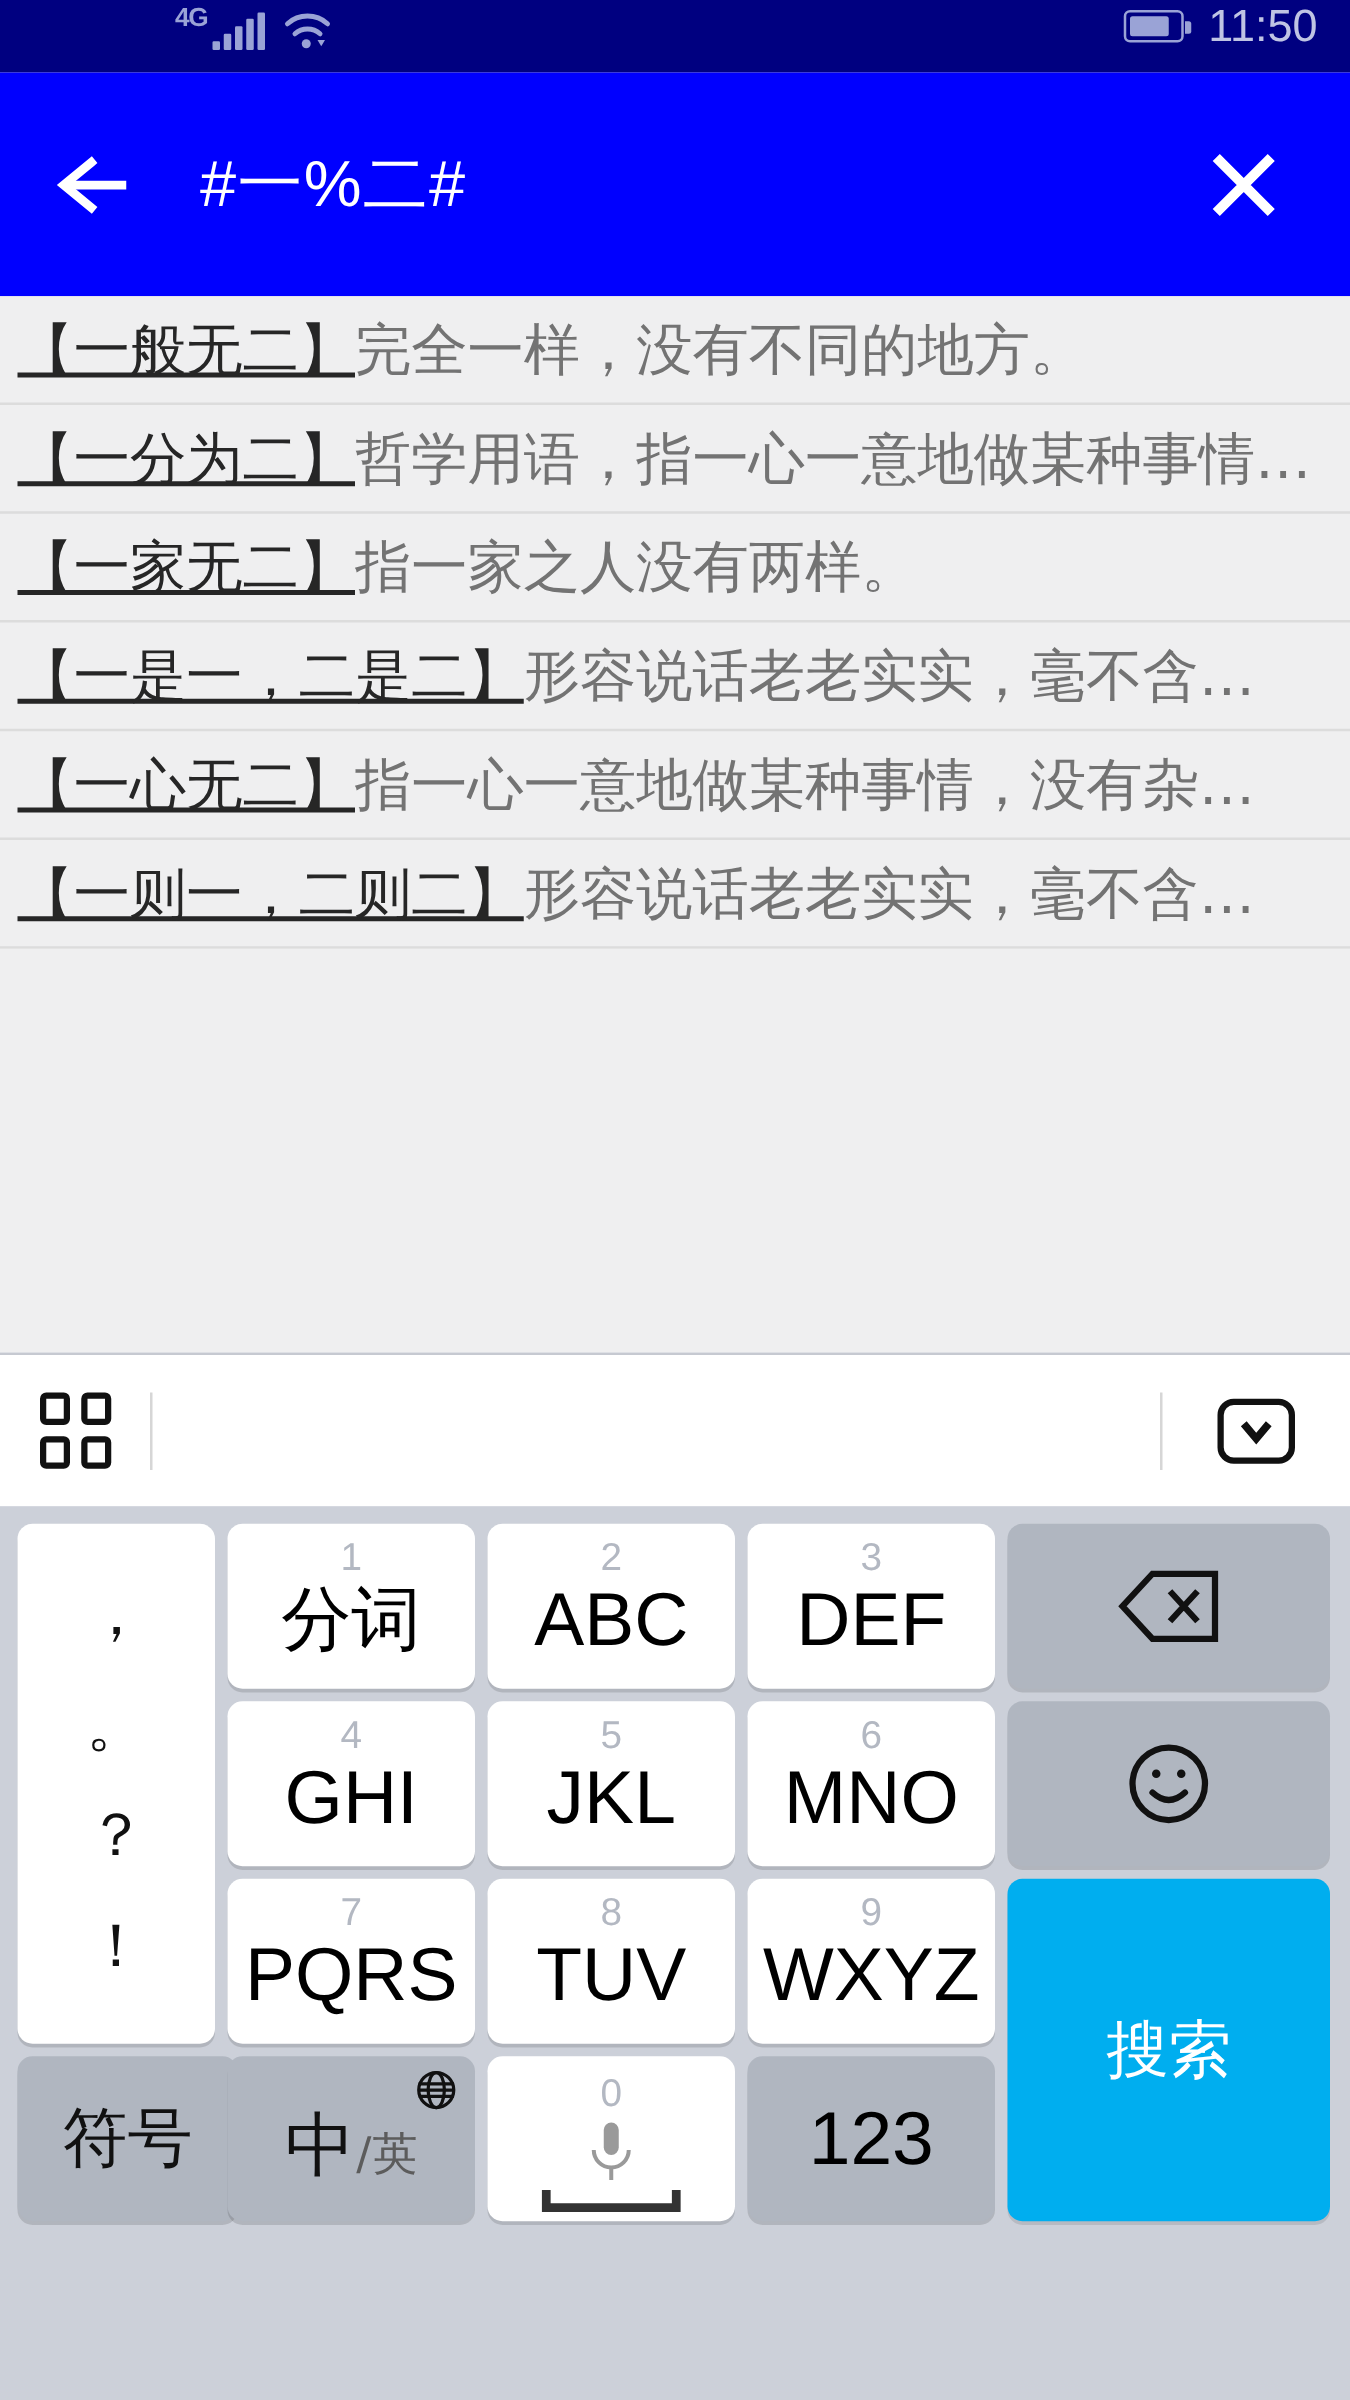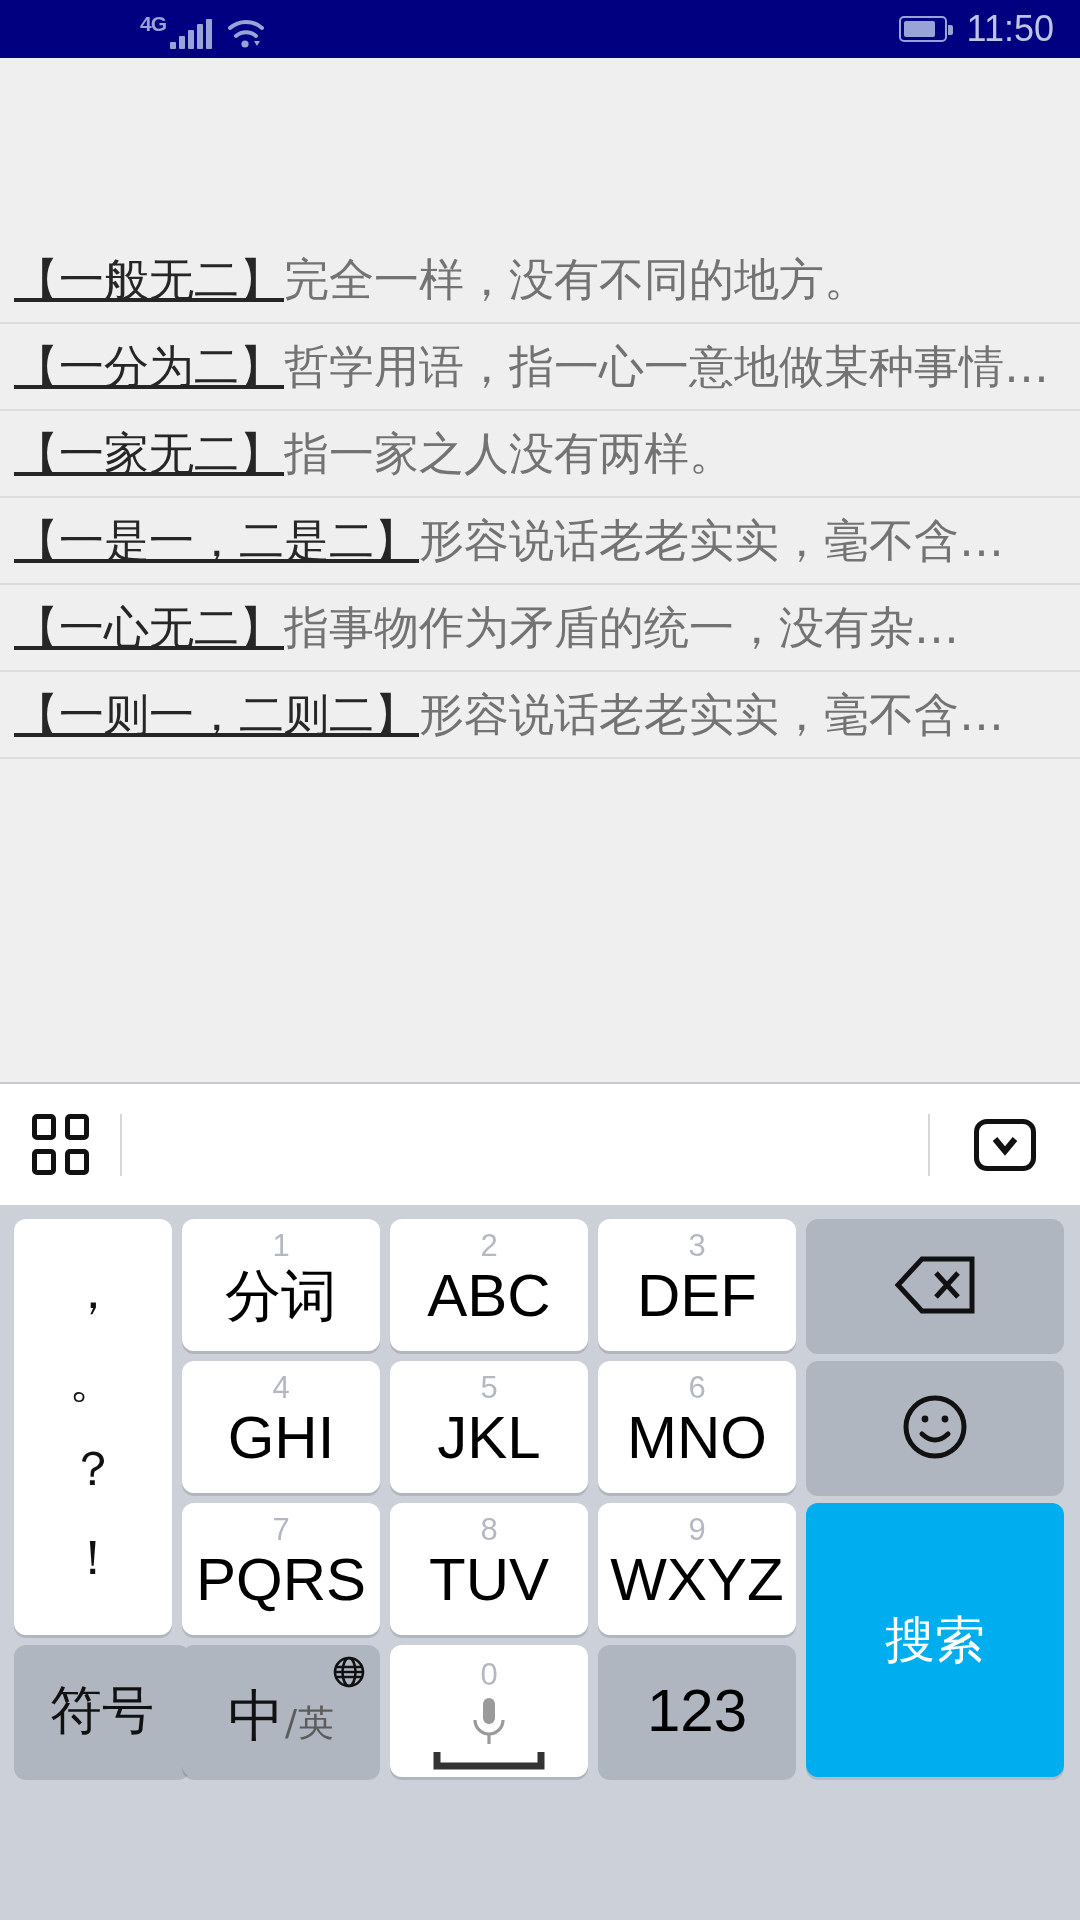--- a/index.html
+++ b/index.html
@@ -9,21 +9,21 @@
     background: #efeff0;
     overflow: hidden;
   }
   #app { position: relative; width: 1080px; height: 1920px; }
 
   
   .status-bar {
     position: absolute; left: 0; top: 0;
     width: 1080px; height: 58px;
     background: #000080;
-    display: flex; align-items: center;
+    display: flex; align-items: flex-start;
   }
   .sb-left { width: 140px; }
   .sb-signal {
     display: flex; align-items: flex-end; gap: 4px;
     height: 40px;
   }
   .sb-4g {
     color: #9aa3d6; font-size: 21px; font-weight: bold;
     line-height: 1; align-self: flex-start; margin-top: 4px;
     letter-spacing: -1px;
@@ -228,41 +228,55 @@
       </svg>
     </div>
     <div class="sb-right">
       <span class="battery">
           <span class="fill"></span>
         </span>
       <span class="sb-time">11:50</span>
     </div>
   </div>
 
+  <div class="nav-bar">
+    <div class="nav-back">
+      <svg width="72" height="60" viewBox="0 0 72 60">
+        <path d="M34 12 L12 30 L34 48" stroke="#fff" stroke-width="7" fill="none" stroke-linecap="square" stroke-linejoin="miter"></path>
+        <path d="M12 30 L62 30" stroke="#fff" stroke-width="7" fill="none" stroke-linecap="butt"></path>
+      </svg>
+    </div>
+    <div class="nav-title">#一%二#</div>
+    <div class="nav-close">
+      <svg width="64" height="64" viewBox="0 0 64 64">
+        <path d="M10 10 L54 54 M54 10 L10 54" stroke="#fff" stroke-width="8" stroke-linecap="butt"></path>
+      </svg>
+    </div>
+  </div>
 
   <div class="list-area">
     <div class="list-row">
       <span class="row-idiom">【一般无二】</span>
       <span class="row-def">完全一样，没有不同的地方。</span>
     </div>
     <div class="list-row">
       <span class="row-idiom">【一分为二】</span>
       <span class="row-def">哲学用语，指一心一意地做某种事情…</span>
     </div>
     <div class="list-row">
       <span class="row-idiom">【一家无二】</span>
       <span class="row-def">指一家之人没有两样。</span>
     </div>
     <div class="list-row">
       <span class="row-idiom">【一是一，二是二】</span>
       <span class="row-def">形容说话老老实实，毫不含…</span>
     </div>
     <div class="list-row">
       <span class="row-idiom">【一心无二】</span>
-      <span class="row-def">指事物作为矛盾的统一，没有杂…</span>
+      <span class="row-def">指一心一意地做某种事情，没有杂…</span>
     </div>
     <div class="list-row">
       <span class="row-idiom">【一则一，二则二】</span>
       <span class="row-def">形容说话老老实实，毫不含…</span>
     </div>
     <div class="list-blank" style="height:310px;"></div>
   </div>
 
   <div class="kb-toolbar">
     <div class="tb-grid">

